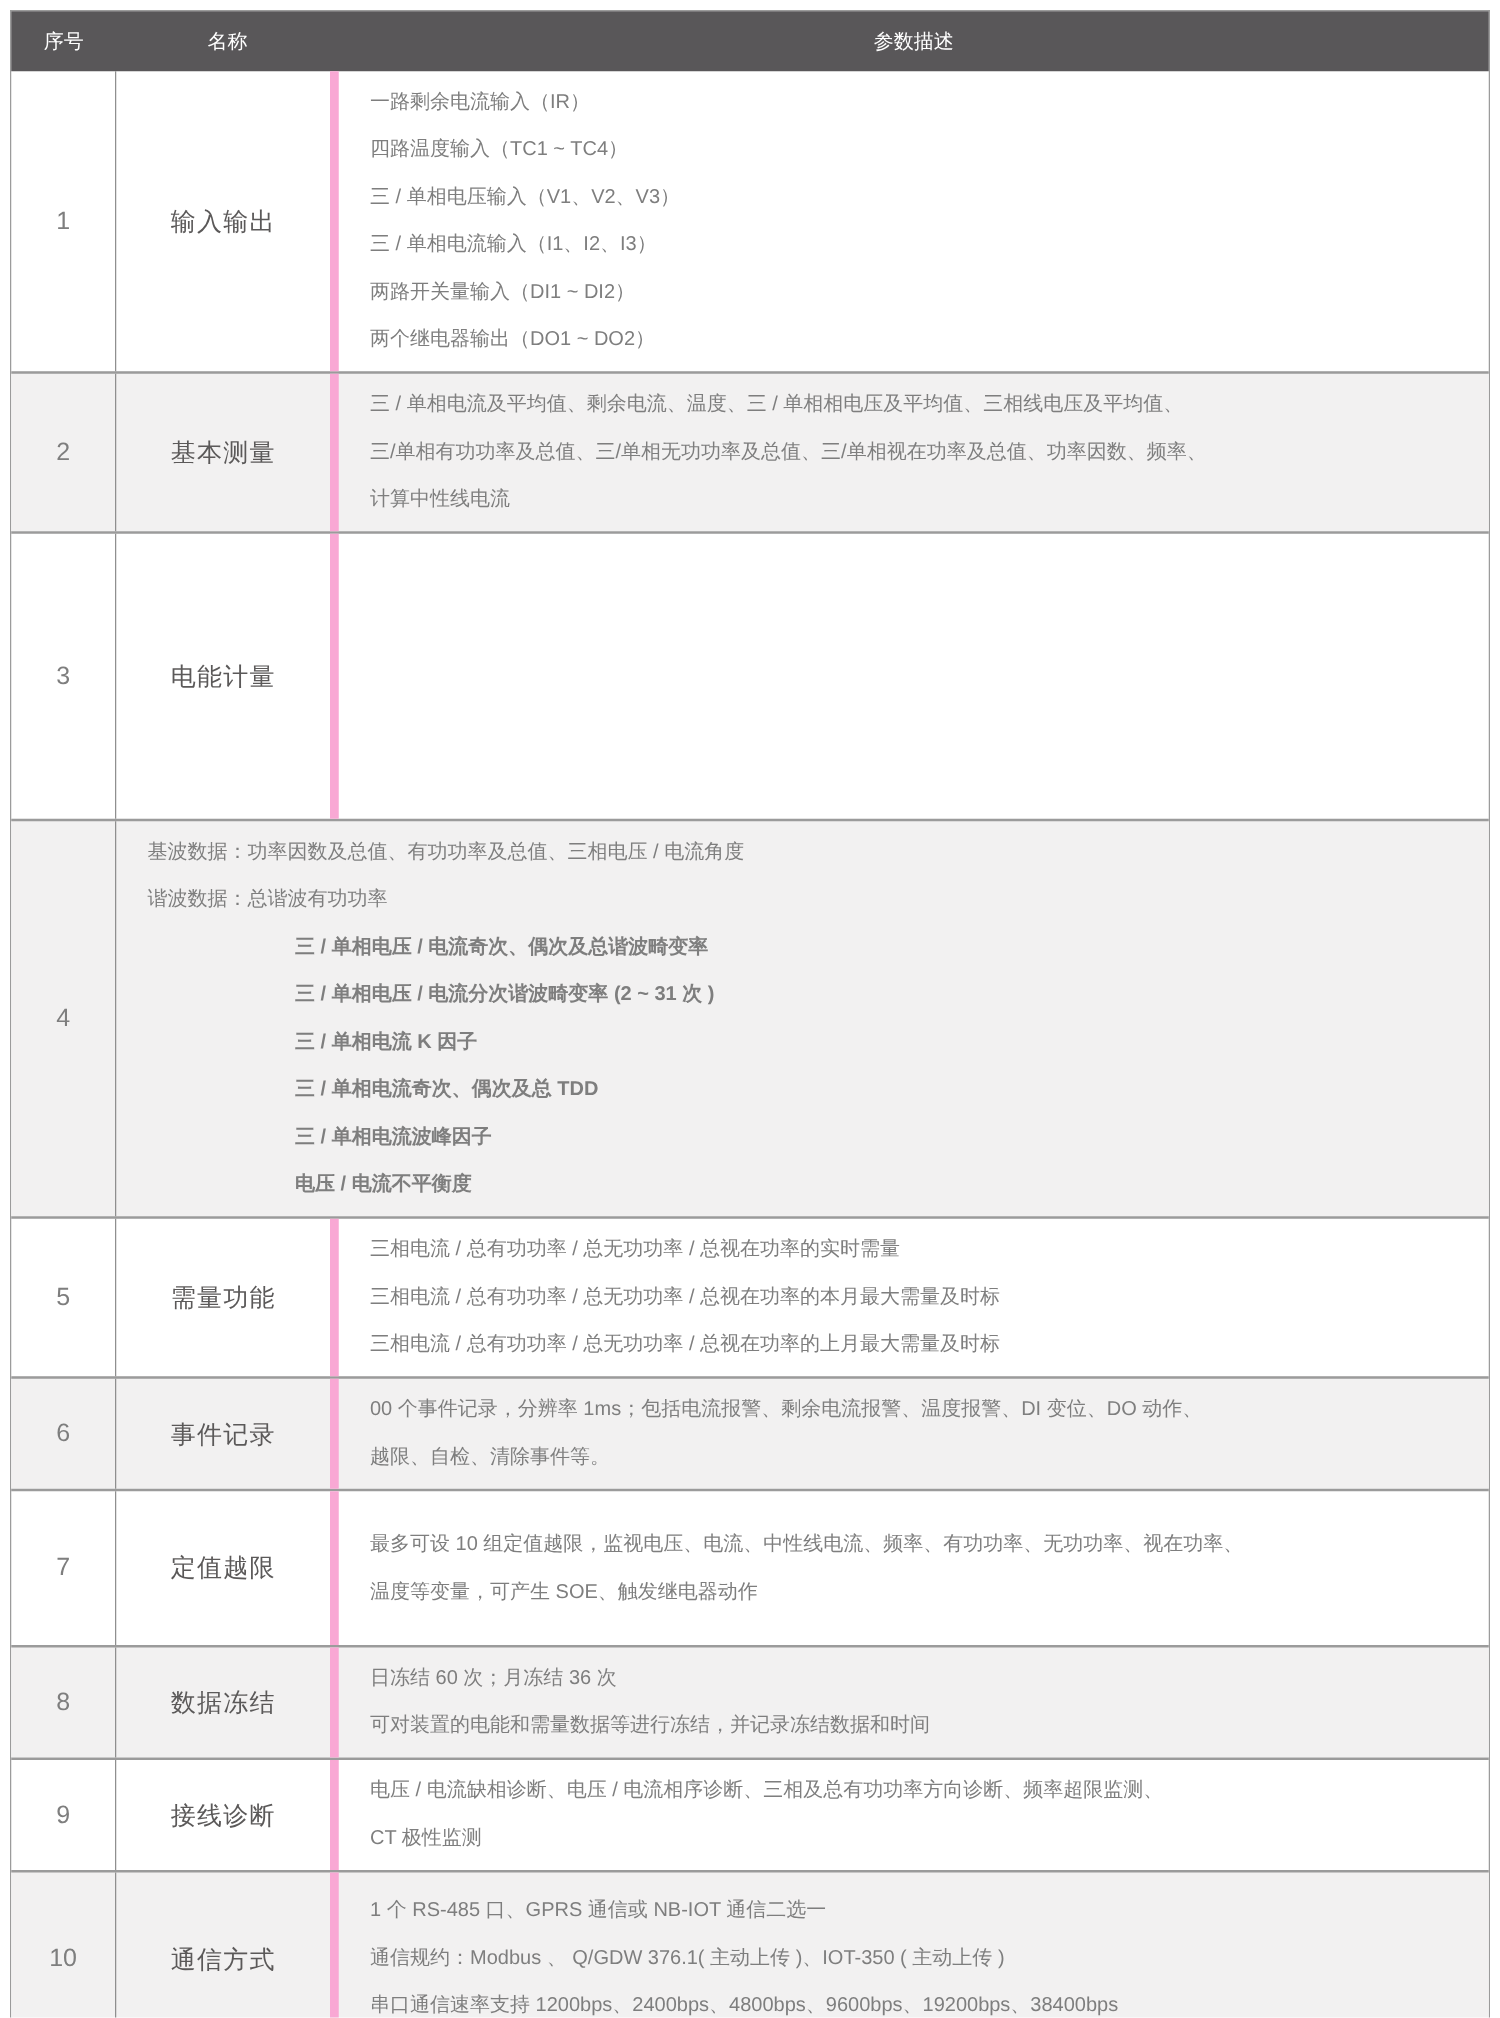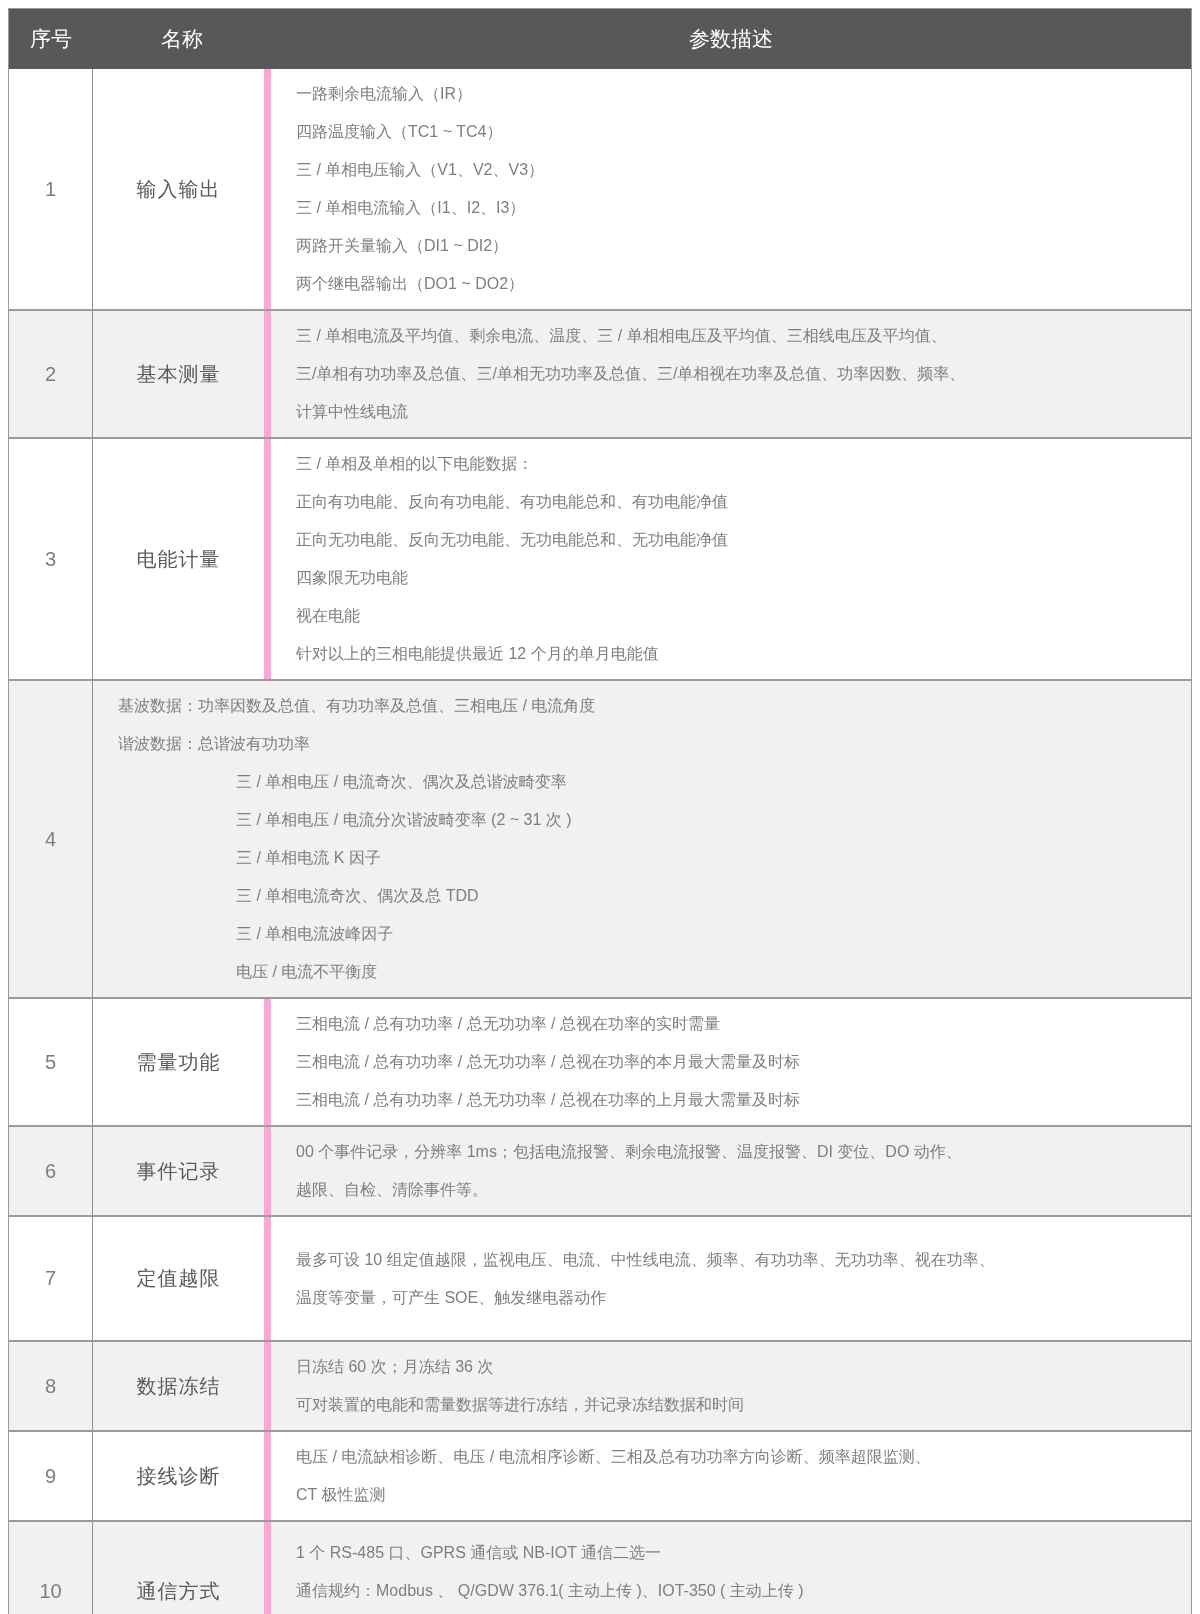--- a/index.html
+++ b/index.html
@@ -19,24 +19,24 @@
     left: 8px; top: 8px;
     width: 1184px;
     border-left: 1px solid #9b9b9b;
     border-right: 1px solid #9b9b9b;
     border-top: 1px solid #9b9b9b;
     border-bottom: 3px solid #55535a;
     background: #ffffff;
   }
   .header-row {
     display: flex;
-    height: 60px;
+    height: 48px;
     background: #595759;
     color: #ffffff;
-    font-size: 21px;
+    font-size: 16px;
     align-items: center;
   }
   .header-cell { text-align: center; }
   .hc-no   { width: 84px; }
   .hc-name { width: 178px; }
   .hc-desc { flex: 1; }
 
   .body-row {
     display: flex;
     align-items: stretch;
@@ -69,21 +69,21 @@
     border-right: 7px solid #f9a8d4;
     letter-spacing: 1px;
   }
   .cell-desc {
     flex: 1;
     display: flex; flex-direction: column; justify-content: center;
     padding: 6px 18px 6px 25px;
     color: #7e7e7e; font-size: 16px;
   }
   .desc-line { line-height: 38px; white-space: nowrap; }
-  .desc-line.indent { padding-left: 118px; }
+  .desc-line.indent { padding-left: 118px; font-weight: bold; }
 </style>
 </head>
 <body>
 
 <div class="page">
   <div class="spec-table">
 
     <div class="header-row">
       <div class="header-cell hc-no">序号</div>
       <div class="header-cell hc-name">名称</div>
@@ -110,28 +110,20 @@
     <div class="cell-desc">
             <div class="desc-line">三 / 单相电流及平均值、剩余电流、温度、三 / 单相相电压及平均值、三相线电压及平均值、</div>
             <div class="desc-line">三/单相有功功率及总值、三/单相无功功率及总值、三/单相视在功率及总值、功率因数、频率、</div>
             <div class="desc-line">计算中性线电流</div>
           </div>
   </div>
 
   <div class="body-row">
     <div class="cell-no">3</div>
     <div class="cell-name">电能计量</div>
-    <div class="cell-desc">
-            <div class="desc-line">三 / 单相及单相的以下电能数据：</div>
-            <div class="desc-line">正向有功电能、反向有功电能、有功电能总和、有功电能净值</div>
-            <div class="desc-line">正向无功电能、反向无功电能、无功电能总和、无功电能净值</div>
-            <div class="desc-line">四象限无功电能</div>
-            <div class="desc-line">视在电能</div>
-            <div class="desc-line">针对以上的三相电能提供最近 12 个月的单月电能值</div>
-          </div>
   </div>
 
   <div class="body-row alt">
     <div class="cell-no">4</div>
     <div class="cell-desc">
             <div class="desc-line">基波数据：功率因数及总值、有功功率及总值、三相电压 / 电流角度</div>
             <div class="desc-line">谐波数据：总谐波有功功率</div>
             <div class="desc-line indent">三 / 单相电压 / 电流奇次、偶次及总谐波畸变率</div>
             <div class="desc-line indent">三 / 单相电压 / 电流分次谐波畸变率 (2 ~ 31 次 )</div>
             <div class="desc-line indent">三 / 单相电流 K 因子</div>

